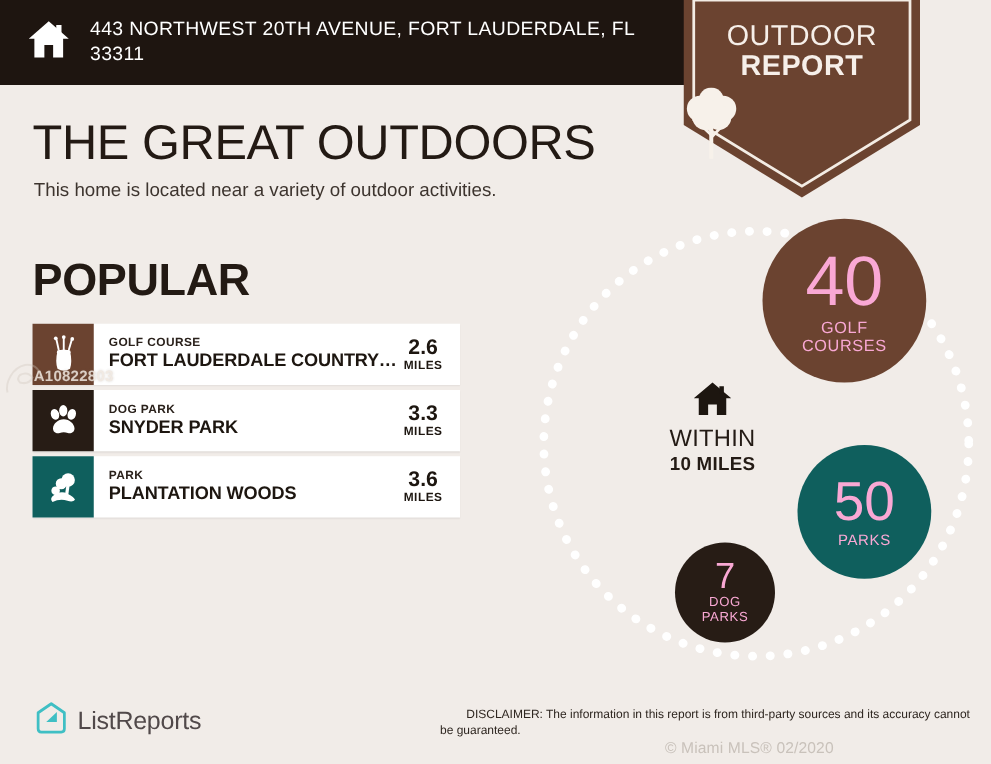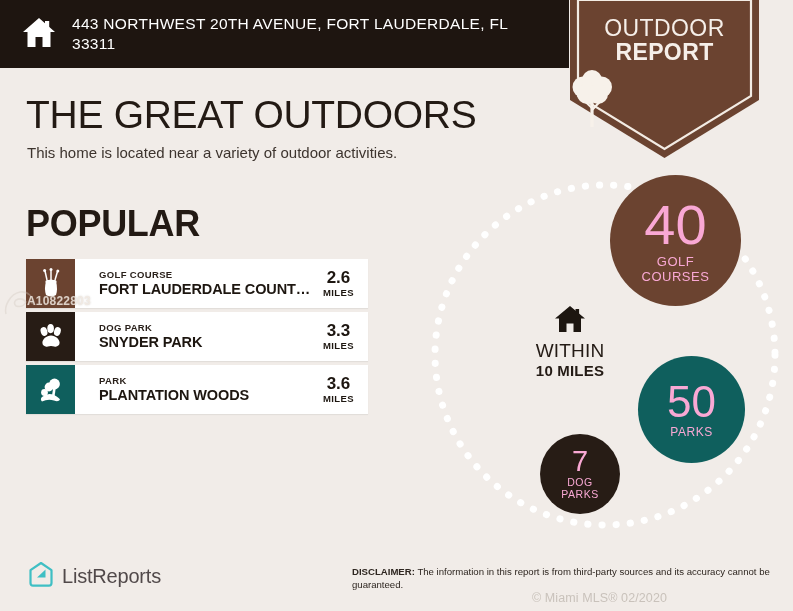--- a/index.html
+++ b/index.html
@@ -23,21 +23,21 @@
     padding-left:22px;box-sizing:border-box;
   }
   .home-icon{flex:0 0 auto;margin-right:16px;}
   .addr{
     color:#ffffff;font-size:15.5px;letter-spacing:.3px;line-height:1.32;
     font-weight:400;max-width:470px;
   }
 
   
   .badge{
-    position:absolute;left:566px;top:0;width:197px;height:160px;
+    position:absolute;left:543px;top:0;width:197px;height:160px;
     z-index:4;
   }
   .badge svg{display:block;}
   .badge-title{
     position:absolute;left:0;top:16px;width:197px;text-align:center;
     color:#f6efe9;font-size:23px;line-height:1.05;letter-spacing:.4px;
     pointer-events:none;
   }
   .badge-title .l1{font-weight:400;display:block;}
   .badge-title .l2{font-weight:700;display:block;}
@@ -62,21 +62,21 @@
   .row{
     display:flex;align-items:stretch;background:#ffffff;height:49px;
     margin-bottom:4px;box-shadow:0 1px 1px rgba(0,0,0,.06);
   }
   .row-icon{
     width:49px;height:49px;flex:0 0 49px;
     display:flex;align-items:center;justify-content:center;
   }
   .row-body{
     flex:1 1 auto;display:flex;align-items:center;
-    padding-left:24px;padding-right:6px;min-width:0;
+    padding-left:12px;padding-right:6px;min-width:0;
   }
   .row-text{flex:1 1 auto;min-width:0;}
   .row-cat{
     font-size:9.5px;font-weight:700;letter-spacing:.35px;color:#2a211b;
     line-height:1.25;text-transform:uppercase;
   }
   .row-name{
     font-size:14.5px;font-weight:700;letter-spacing:-.1px;color:#1d1610;
     line-height:1.2;white-space:nowrap;overflow:hidden;text-overflow:ellipsis;
   }
@@ -131,21 +131,21 @@
   .footer{position:absolute;left:0;bottom:0;width:679px;height:58px;}
   .lr{
     position:absolute;left:28px;top:8px;display:flex;align-items:center;
   }
   .lr-mark{margin-right:8px;}
   .lr-name{font-size:20px;color:#51494a;letter-spacing:-.2px;}
   .disclaimer{
     position:absolute;left:352px;top:12px;width:430px;
     font-size:9.6px;line-height:1.38;color:#2e2620;
   }
-  .disclaimer b{font-weight:700;}
+  .disclaimer b{font-weight:400;margin-left:21px;}
   .mls{
     position:absolute;right:12px;top:38px;
     font-size:12.5px;color:#c9c2bb;letter-spacing:.1px;
   }
 </style>
 </head>
 <body>
 
 <div class="page">
 

